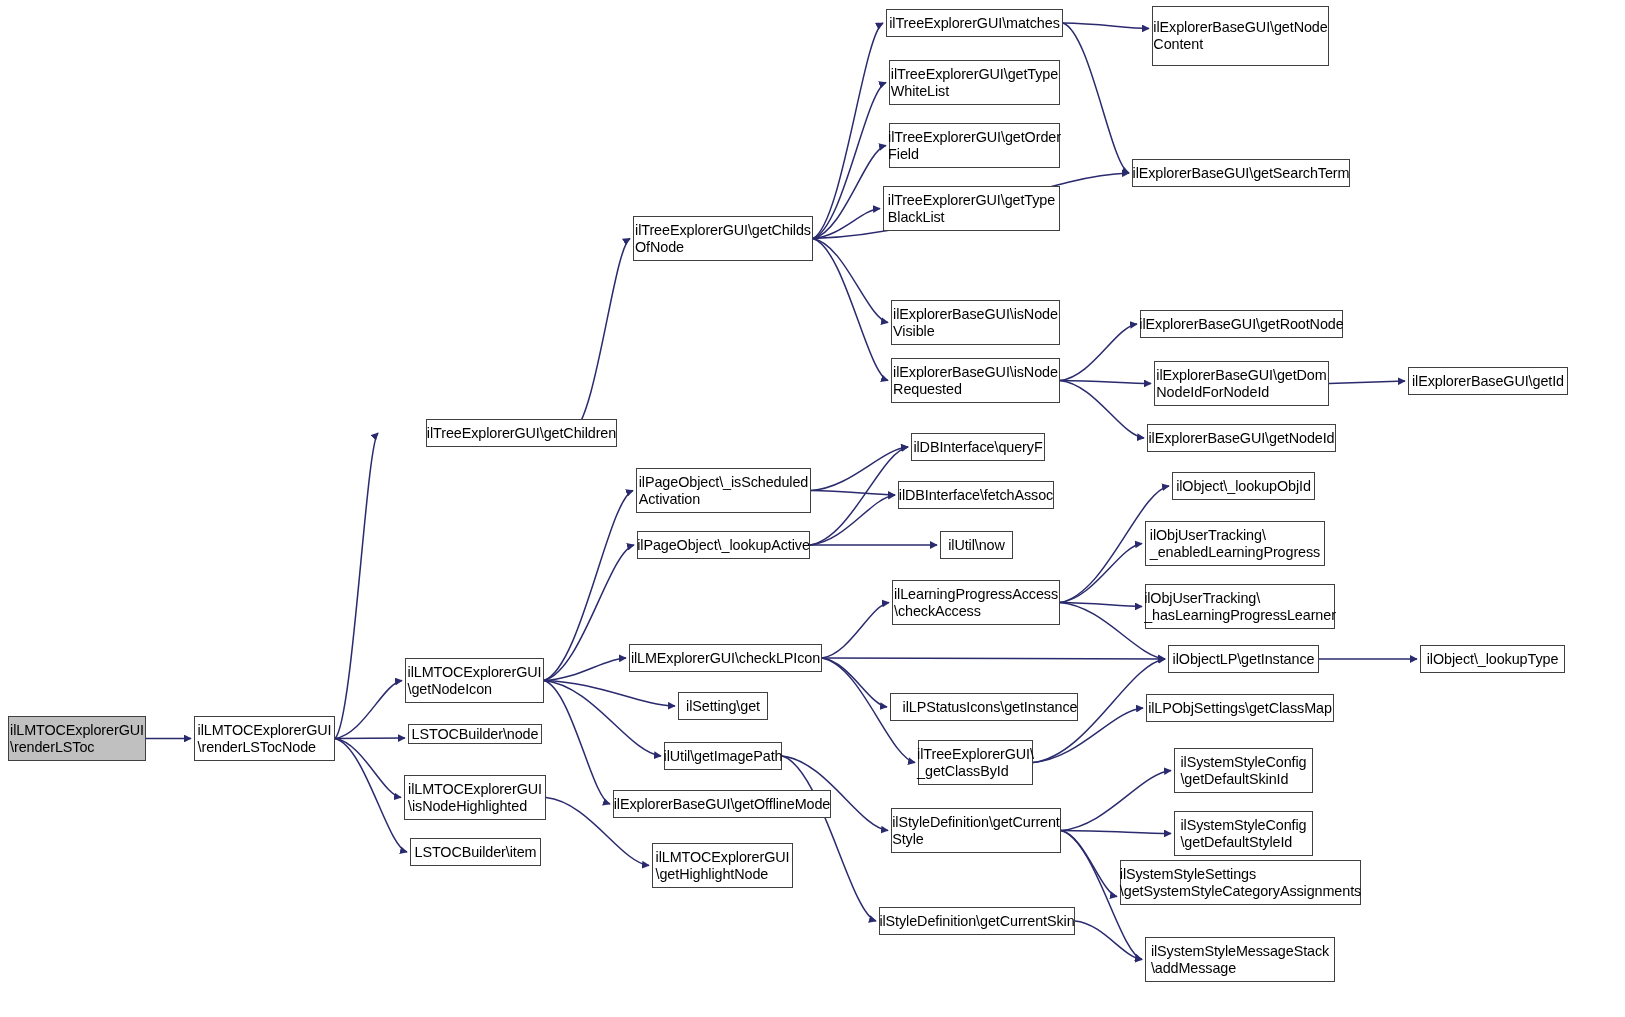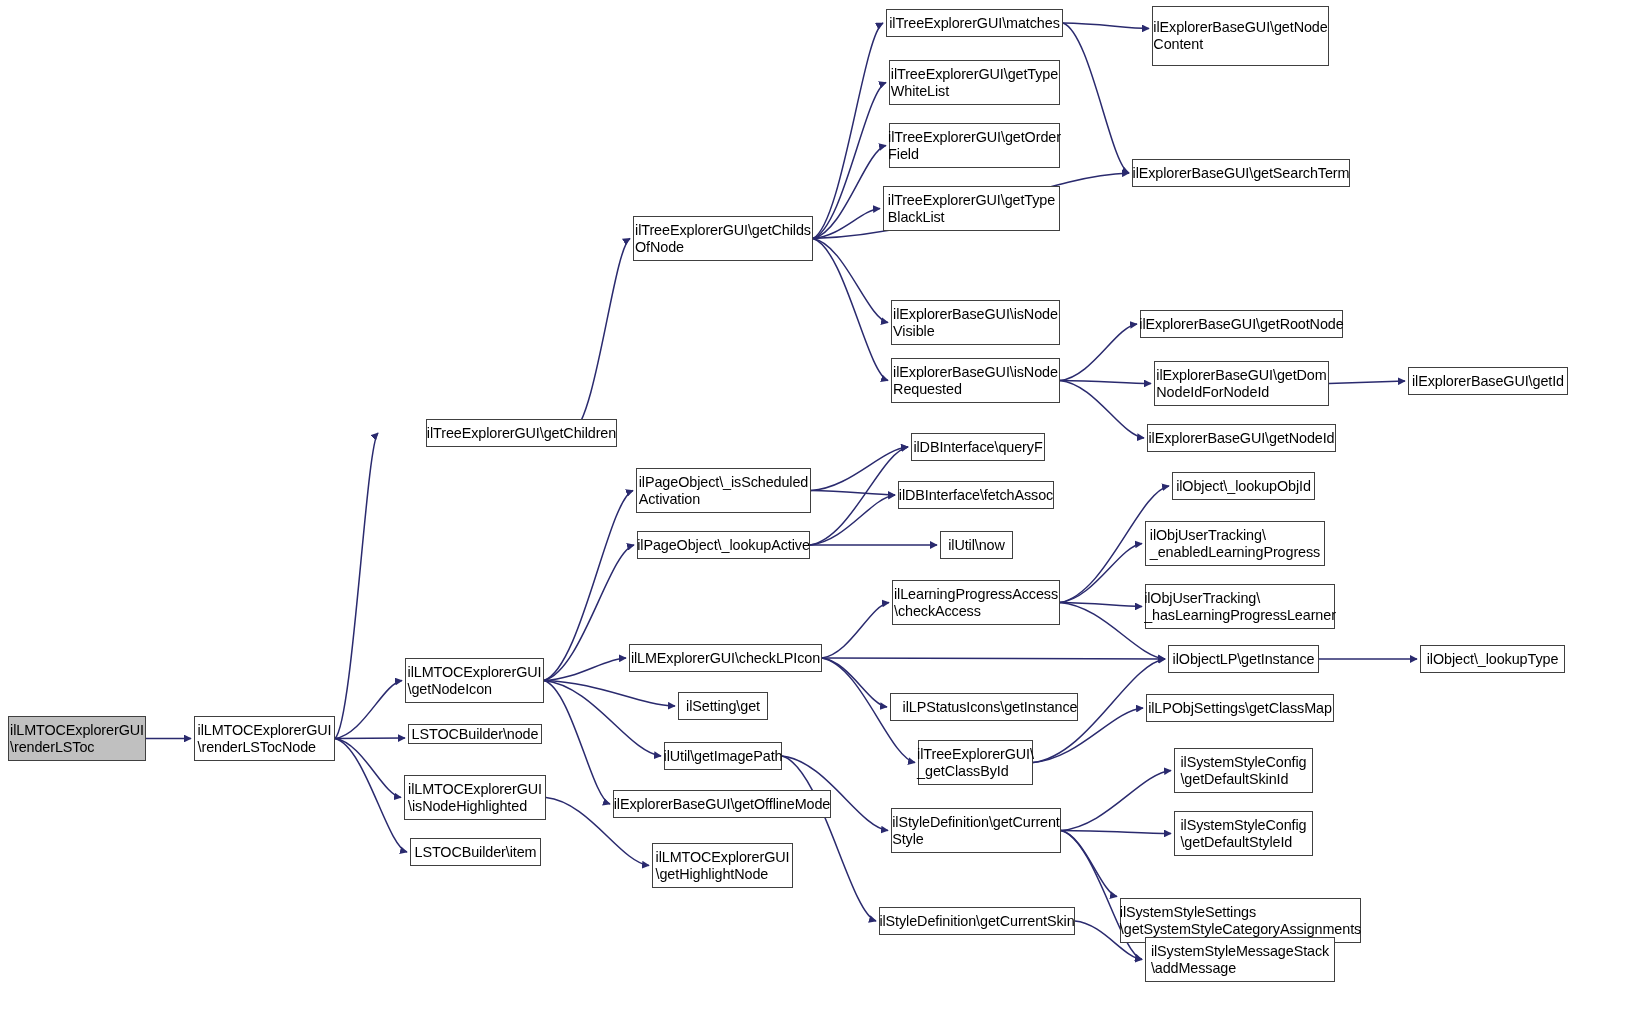--- a/index.html
+++ b/index.html
@@ -164,18 +164,18 @@
 _enabledLearningProgress</span></div>
       <div class="node" style="left: 1145px; top: 584px; width: 190px; height: 45px;"><span>ilObjUserTracking\
 _hasLearningProgressLearner</span></div>
       <div class="node" style="left: 1168px; top: 645px; width: 151px; height: 28px;"><span>ilObjectLP\getInstance</span></div>
       <div class="node" style="left: 1420px; top: 645px; width: 145px; height: 28px;"><span>ilObject\_lookupType</span></div>
       <div class="node" style="left: 1146px; top: 694px; width: 188px; height: 28px;"><span>ilLPObjSettings\getClassMap</span></div>
       <div class="node" style="left: 1174px; top: 748px; width: 139px; height: 45px;"><span>ilSystemStyleConfig
 \getDefaultSkinId</span></div>
       <div class="node" style="left: 1174px; top: 811px; width: 139px; height: 45px;"><span>ilSystemStyleConfig
 \getDefaultStyleId</span></div>
-      <div class="node" style="left: 1120px; top: 898px; width: 241px; height: 45px;"><span>ilSystemStyleSettings
+      <div class="node" style="left: 1120px; top: 860px; width: 241px; height: 45px;"><span>ilSystemStyleSettings
 \getSystemStyleCategoryAssignments</span></div>
       <div class="node" style="left: 1145px; top: 937px; width: 190px; height: 45px;"><span>ilSystemStyleMessageStack
 \addMessage</span></div>
     </div>
 </div>
 
 </body></html>

